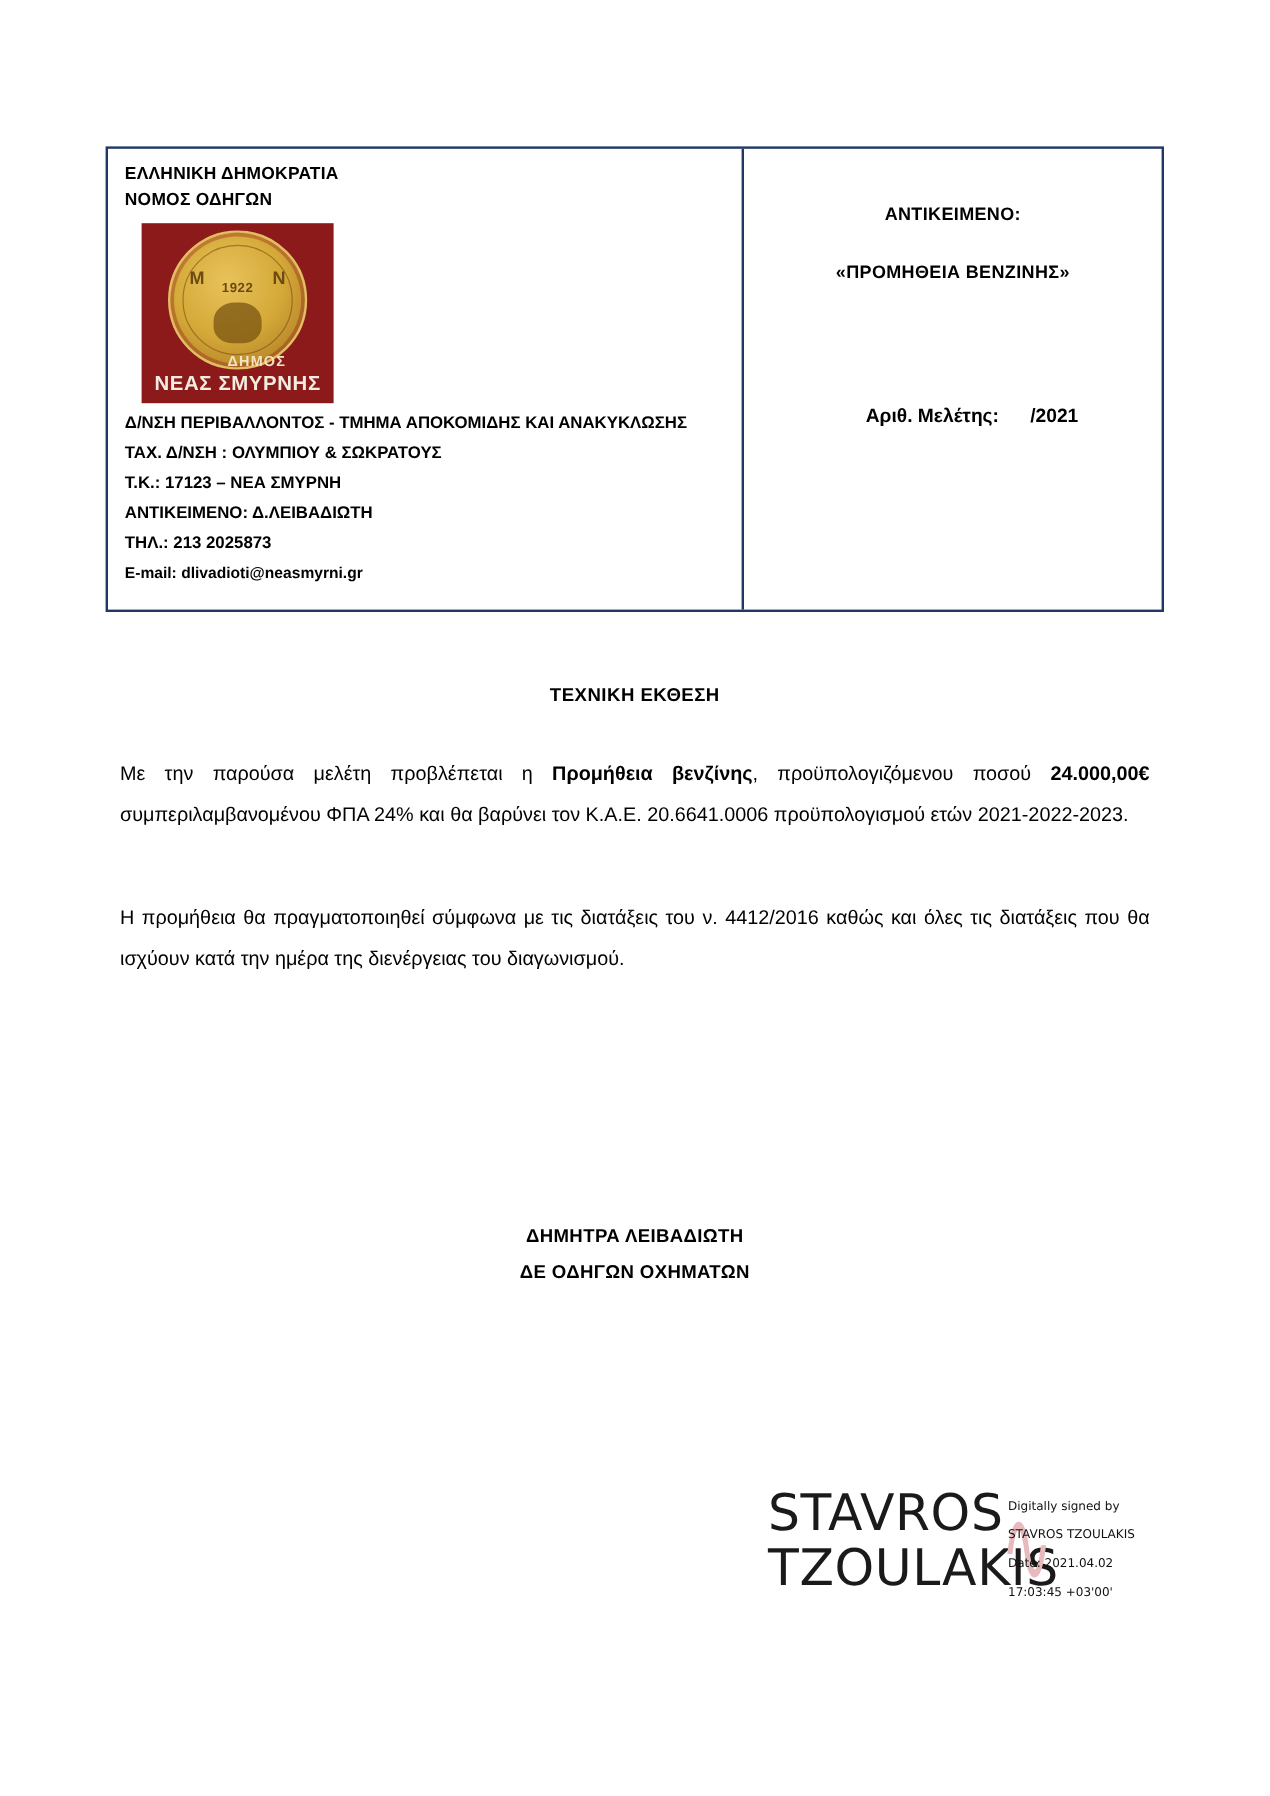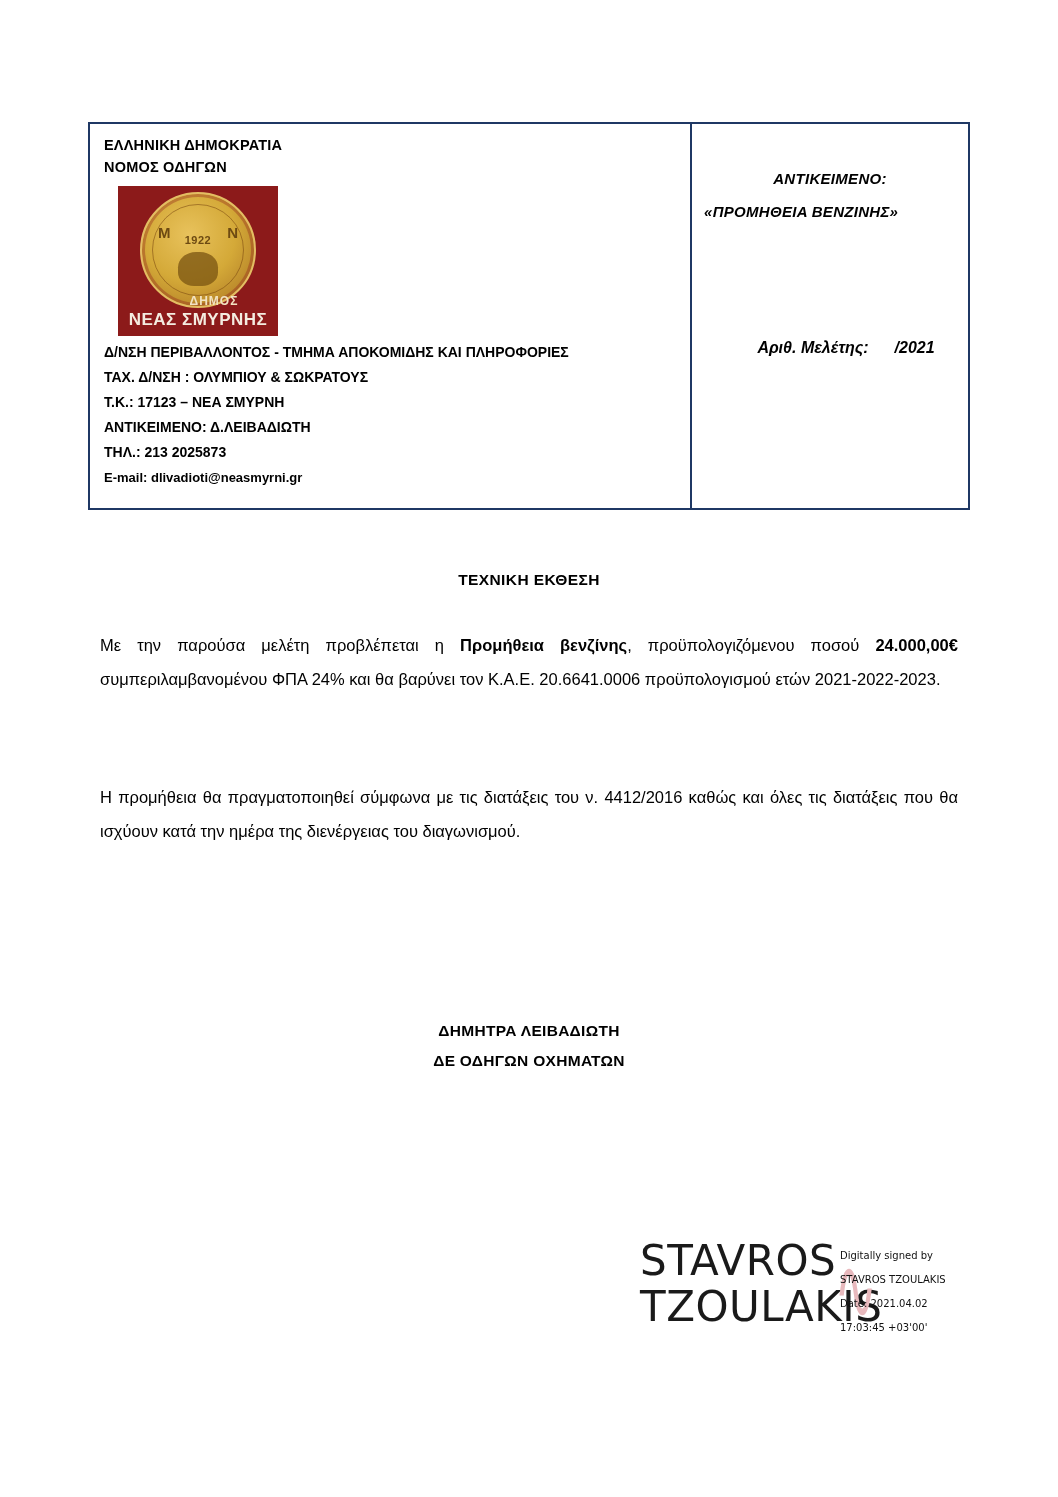--- a/index.html
+++ b/index.html
@@ -26,32 +26,31 @@
     position: absolute;
     left: 88px;
     top: 122px;
     width: 882px;
     height: 388px;
     border: 2px solid #1f3864;
     box-sizing: border-box;
     display: flex;
   }
   .header-left {
-    width: 602px;
+    width: 530px;
     box-sizing: border-box;
     border-right: 2px solid #1f3864;
     padding: 10px 12px 6px 14px;
     position: relative;
   }
   .header-right {
     flex: 1;
     box-sizing: border-box;
     position: relative;
     padding: 10px 12px;
-    font-style: italic;
   }
   .org-line {
     font-size: 14.5px;
     font-weight: bold;
     letter-spacing: .2px;
     line-height: 22px;
     color: #000;
   }
 
   
@@ -157,23 +156,24 @@
   }
 
   .obj-label {
     text-align: center;
     font-size: 15px;
     font-weight: bold;
     margin-top: 36px;
     letter-spacing: .3px;
   }
   .obj-value {
+    text-align: center;
     font-size: 15px;
     font-weight: bold;
-    margin-top: 16px;
+    margin-top: 32px;
     letter-spacing: .3px;
   }
   .study-no {
     position: absolute;
     left: 0; right: 0;
     top: 215px;
     text-align: center;
     font-size: 16px;
     font-weight: bold;
     padding-left: 32px;
@@ -194,21 +194,21 @@
   .para {
     position: absolute;
     left: 100px;
     width: 858px;
     font-size: 16.5px;
     line-height: 34px;
     text-align: justify;
     text-justify: inter-word;
   }
   .para1 { top: 628px; }
-  .para2 { top: 748px; margin-top: 32px; }
+  .para2 { top: 748px; }
   .para b { font-weight: bold; margin-top: 19px; }
 
   .sign-role {
     position: absolute;
     left: 0; right: 0;
     top: 933px;
     text-align: center;
     font-size: 15.5px;
     font-weight: bold;
     letter-spacing: .3px;
@@ -292,21 +292,21 @@
             <div class="coin-letter-l">Μ</div>
             <div class="coin-letter-r">Ν</div>
             <div class="coin-text">1922</div>
             <div class="coin-owl"></div>
           </div>
           <div class="emblem-txt1">ΔΗΜΟΣ</div>
           <div class="emblem-txt2">ΝΕΑΣ ΣΜΥΡΝΗΣ</div>
         </div>
       </div>
 
-      <div class="contact-line">Δ/ΝΣΗ ΠΕΡΙΒΑΛΛΟΝΤΟΣ - ΤΜΗΜΑ ΑΠΟΚΟΜΙΔΗΣ ΚΑΙ ΠΛΗΡΟΦΟΡΙΕΣ</div>
+      <div class="contact-line">Δ/ΝΣΗ ΠΕΡΙΒΑΛΛΟΝΤΟΣ - ΤΜΗΜΑ ΑΠΟΚΟΜΙΔΗΣ ΚΑΙ ΑΝΑΚΥΚΛΩΣΗΣ</div>
       <div class="contact-line">ΤΑΧ. Δ/ΝΣΗ : ΟΛΥΜΠΙΟΥ &amp; ΣΩΚΡΑΤΟΥΣ</div>
       <div class="contact-line">Τ.Κ.: 17123 – ΝΕΑ ΣΜΥΡΝΗ</div>
       <div class="contact-line">ΑΝΤΙΚΕΙΜΕΝΟ: Δ.ΛΕΙΒΑΔΙΩΤΗ</div>
       <div class="contact-line">ΤΗΛ.: 213 2025873</div>
       <div class="contact-line email">E-mail: dlivadioti@neasmyrni.gr</div>
     </div>
 
     <div class="header-right">
       <div class="obj-label">ΑΝΤΙΚΕΙΜΕΝΟ:</div>
       <div class="obj-value">«ΠΡΟΜΗΘΕΙΑ ΒΕΝΖΙΝΗΣ»</div>

